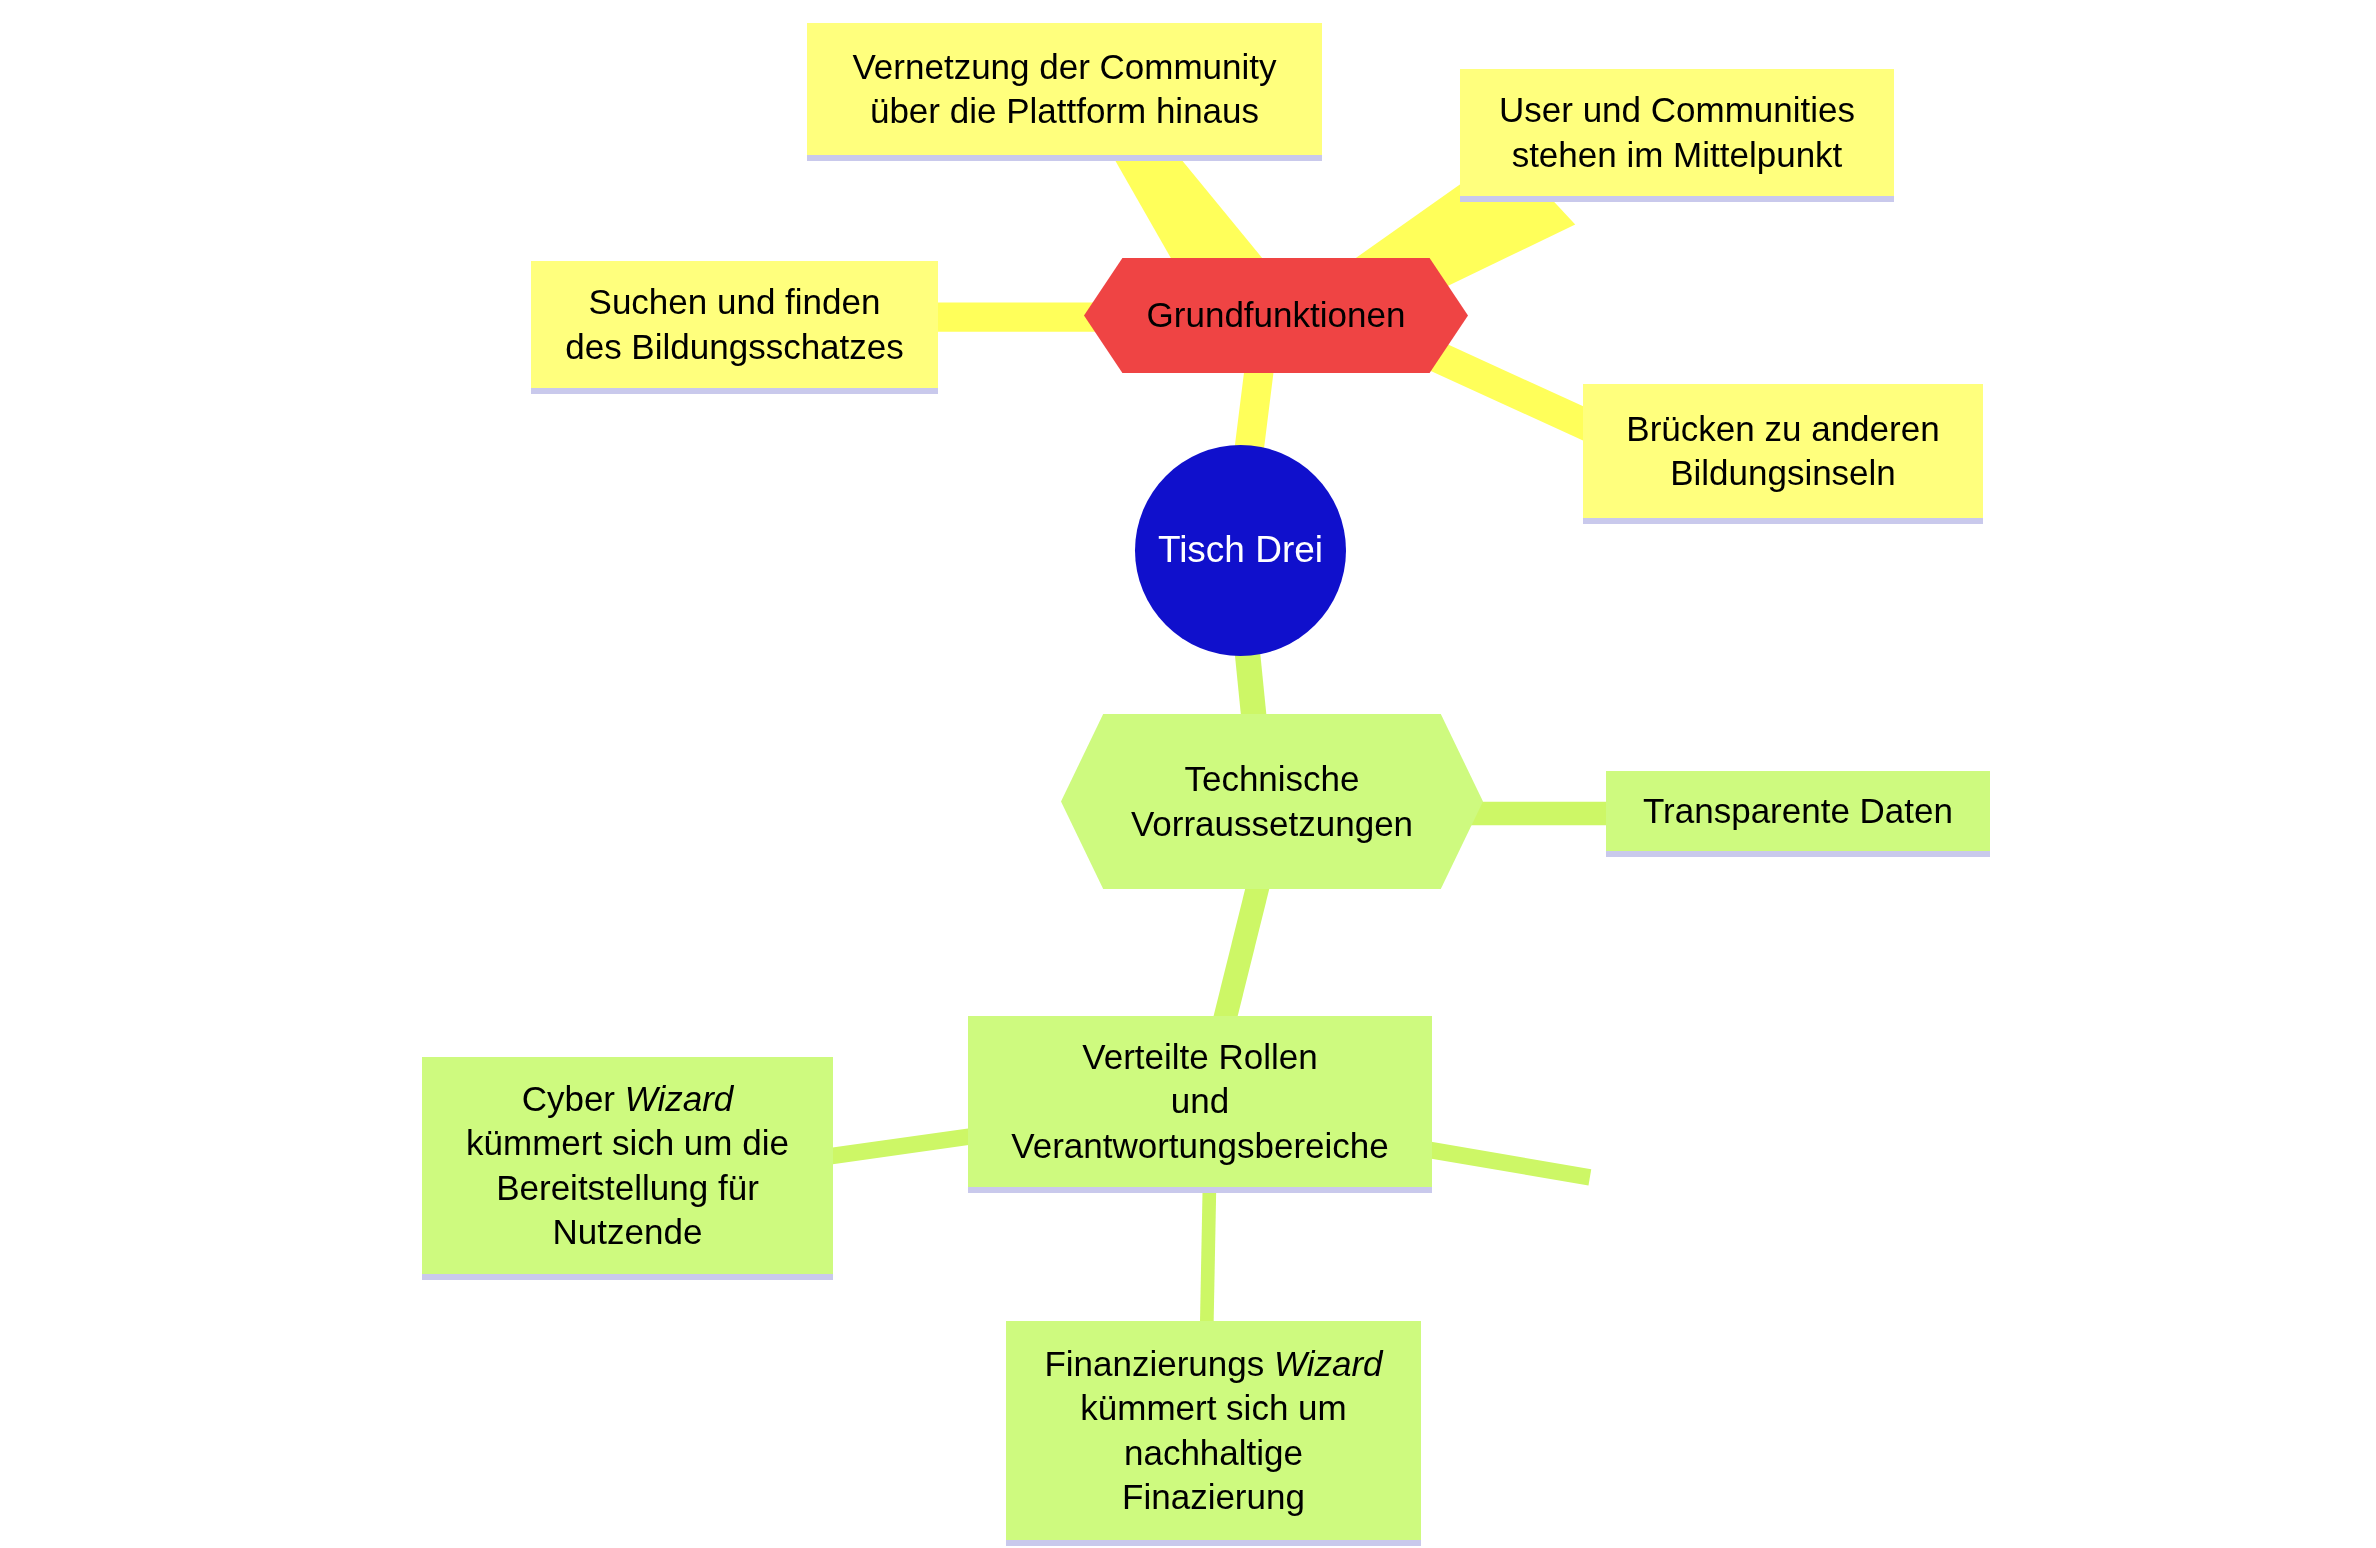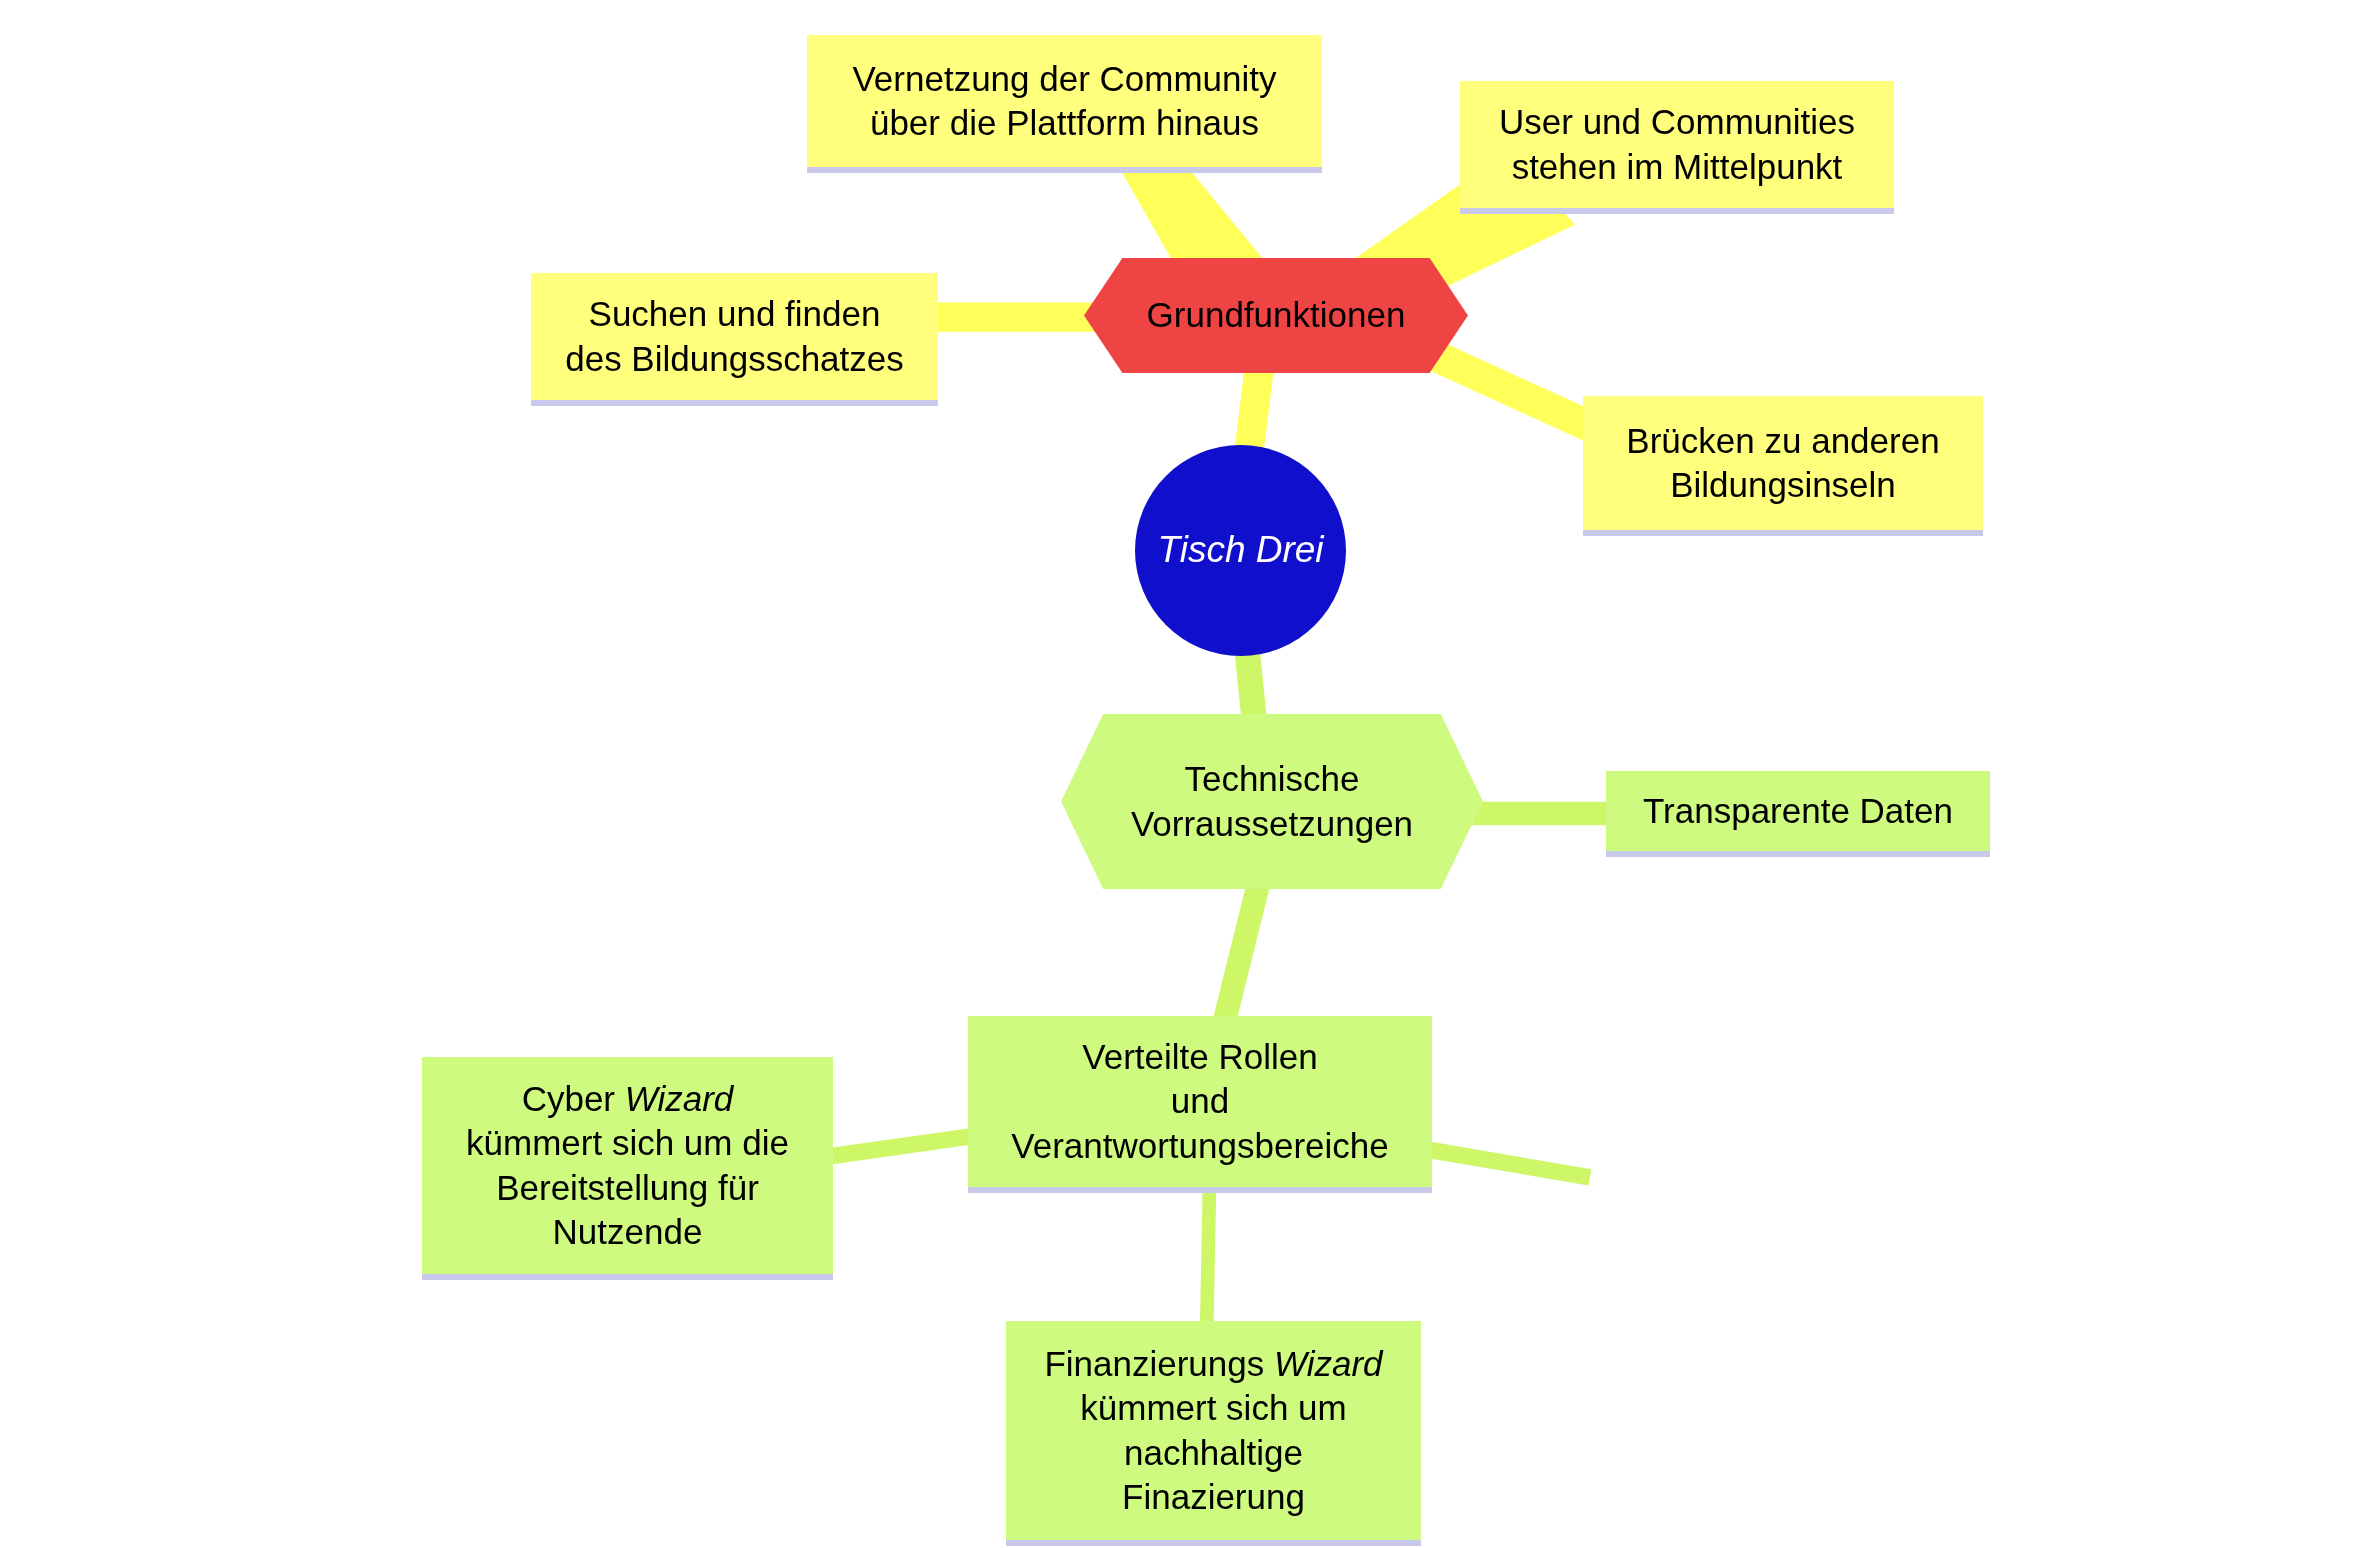--- a/index.html
+++ b/index.html
@@ -33,40 +33,38 @@
     font-size: 35px;
     line-height: 1.26;
   }
   .node .txt {
     white-space: pre-line;
     padding: 3.9px 13.7px;
   }
   .box-yellow {
     background: #ffff7d;
     border-bottom: 6.8px solid #c9c9ec;
-    margin-top: 12px;
   }
   .box-green {
     background: #cefa7f;
     border-bottom: 6.8px solid #c9c9ec;
   }
   .hex-yellow {
     background: #ef4444;
     clip-path: polygon(0% 50%, 10% 0%, 90% 0%, 100% 50%, 90% 100%, 10% 100%);
   }
   .hex-green {
     background: #cefa7f;
     clip-path: polygon(0% 50%, 10% 0%, 90% 0%, 100% 50%, 90% 100%, 10% 100%);
   }
   .circle-blue {
     background: #1010cc;
     border-radius: 50%;
     color: #ffffff;
     font-size: 37px;
-    font-style: italic;
   }
 </style>
 </head>
 <body>
 
 <div class="canvas">
 
   <svg class="links" width="2377" height="1549" viewBox="0 0 2437 1588" aria-hidden="true">
 
     <polygon points="1215,290 1135,150 1200,150 1315,290" fill="#ffff5a"></polygon>

